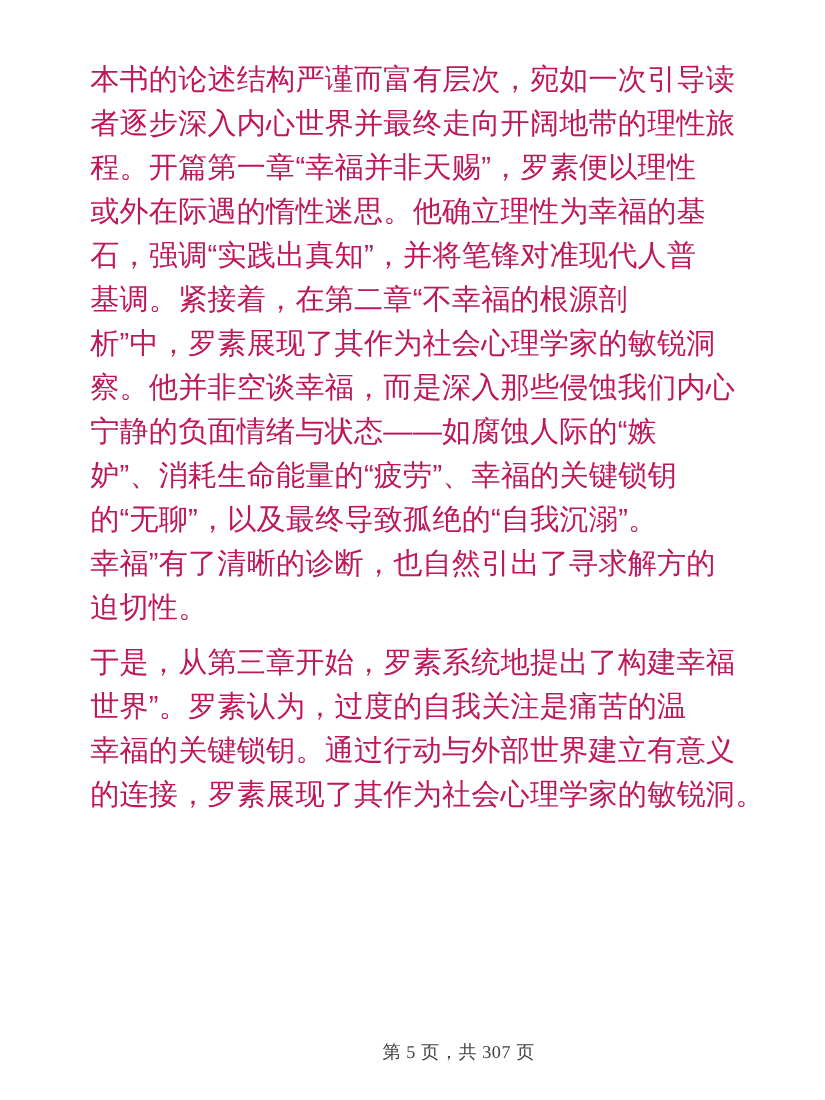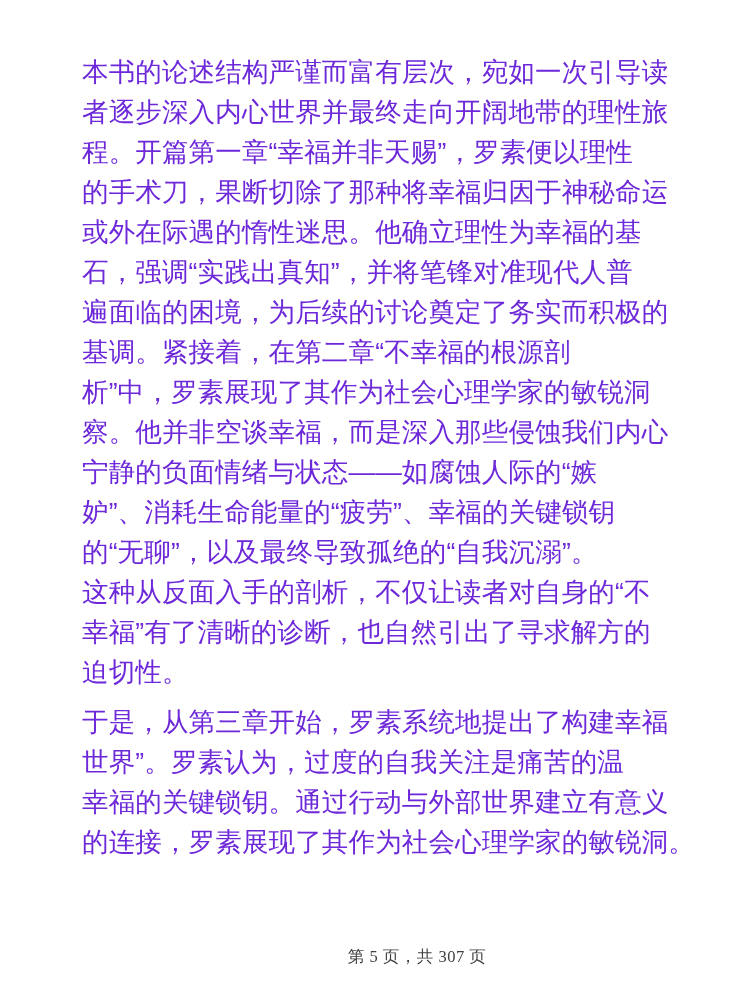--- a/index.html
+++ b/index.html
@@ -40,36 +40,33 @@
     font-family: "Liberation Serif", serif;
     font-size: 16.5px;
     line-height: 22px;
     letter-spacing: 0.5px;
   }
 </style>
 </head>
 <body style="background: rgb(255, 255, 255);">
 
 <div class="page">
-  <div class="text-block" style="color: #6d28d9;">
+  <div class="text-block" style="color: #be185d;">
       <div class="para">
         <div class="line">本书的论述结构严谨而富有层次，宛如一次引导读</div>
         <div class="line">者逐步深入内心世界并最终走向开阔地带的理性旅</div>
         <div class="line">程。开篇第一章“幸福并非天赐”，罗素便以理性</div>
-        <div class="line">的手术刀，果断切除了那种将幸福归因于神秘命运</div>
         <div class="line">或外在际遇的惰性迷思。他确立理性为幸福的基</div>
         <div class="line">石，强调“实践出真知”，并将笔锋对准现代人普</div>
-        <div class="line">遍面临的困境，为后续的讨论奠定了务实而积极的</div>
         <div class="line">基调。紧接着，在第二章“不幸福的根源剖</div>
         <div class="line">析”中，罗素展现了其作为社会心理学家的敏锐洞</div>
         <div class="line">察。他并非空谈幸福，而是深入那些侵蚀我们内心</div>
         <div class="line">宁静的负面情绪与状态——如腐蚀人际的“嫉</div>
         <div class="line">妒”、消耗生命能量的“疲劳”、幸福的关键锁钥</div>
         <div class="line">的“无聊”，以及最终导致孤绝的“自我沉溺”。</div>
-        <div class="line">这种从反面入手的剖析，不仅让读者对自身的“不</div>
         <div class="line">幸福”有了清晰的诊断，也自然引出了寻求解方的</div>
         <div class="line">迫切性。</div>
       </div>
       <div class="para">
         <div class="line">于是，从第三章开始，罗素系统地提出了构建幸福</div>
         <div class="line">世界”。罗素认为，过度的自我关注是痛苦的温</div>
         <div class="line">幸福的关键锁钥。通过行动与外部世界建立有意义</div>
         <div class="line">的连接，罗素展现了其作为社会心理学家的敏锐洞。</div>
       </div>
     </div>

